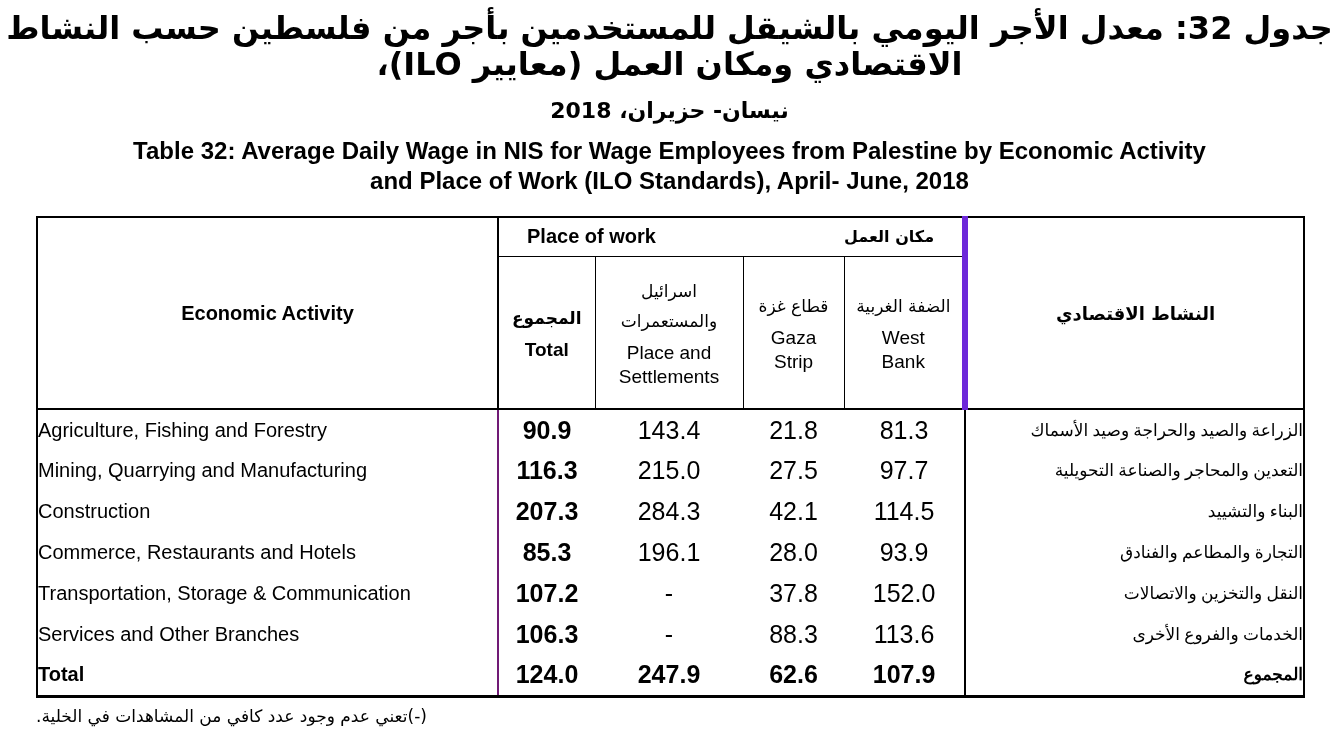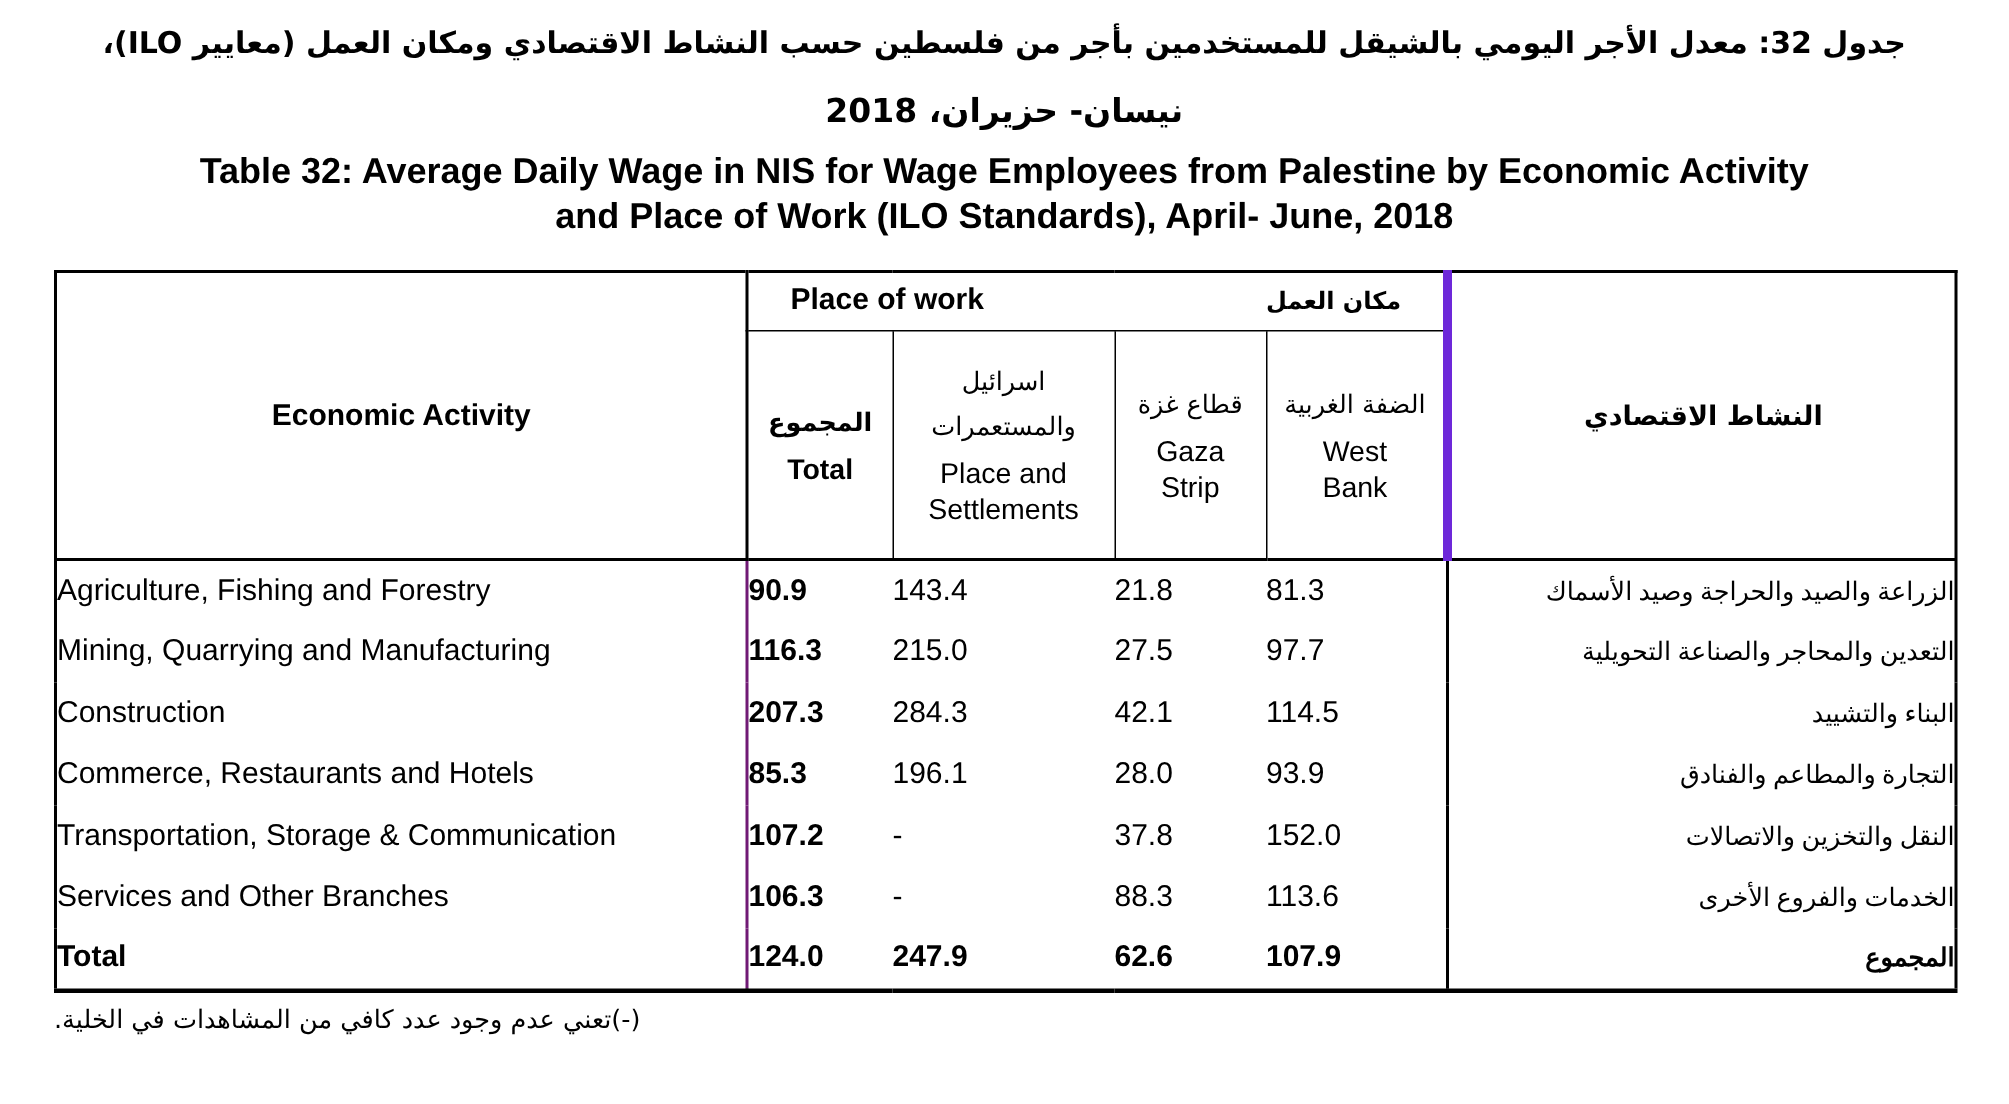--- a/index.html
+++ b/index.html
@@ -13,21 +13,21 @@
     font-family: "Liberation Sans", sans-serif;
     overflow: hidden;
   }
   
   .title-ar1 {
     padding-top: 10px;
     text-align: center;
     direction: rtl;
     font-family: "DejaVu Sans", sans-serif;
     font-weight: bold;
-    font-size: 20px;
+    font-size: 32px;
     line-height: 36px;
   }
   .title-ar2 {
     margin-top: 14px;
     text-align: center;
     direction: rtl;
     font-family: "DejaVu Sans", sans-serif;
     font-weight: bold;
     font-size: 22px;
     line-height: 30px;
@@ -92,21 +92,21 @@
   .w-ar-narrow { max-width: 100px; }
   .w-en-israel { max-width: 118px; }
   .w-en-tight  { max-width: 60px; }
 
   td.name {
     text-align: left;
     padding-left: 13px;
     font-size: 20px;
     border-right: 2px solid #701a75;
   }
-  td.num { text-align: left; font-size: 20px; }
+  td.num { text-align: center; font-size: 25px; }
   td.c-total { padding-right: 26px; font-weight: bold; }
   td.c-isr   { padding-right: 20px; }
   td.c-gaza  { padding-right: 22px; }
   td.c-wb    { padding-right: 12px; }
   td.arname {
     border-left: 2px solid #000;
     text-align: right;
     padding-right: 12px;
     font-family: Liberation Serif, serif;
     font-size: 17px;

